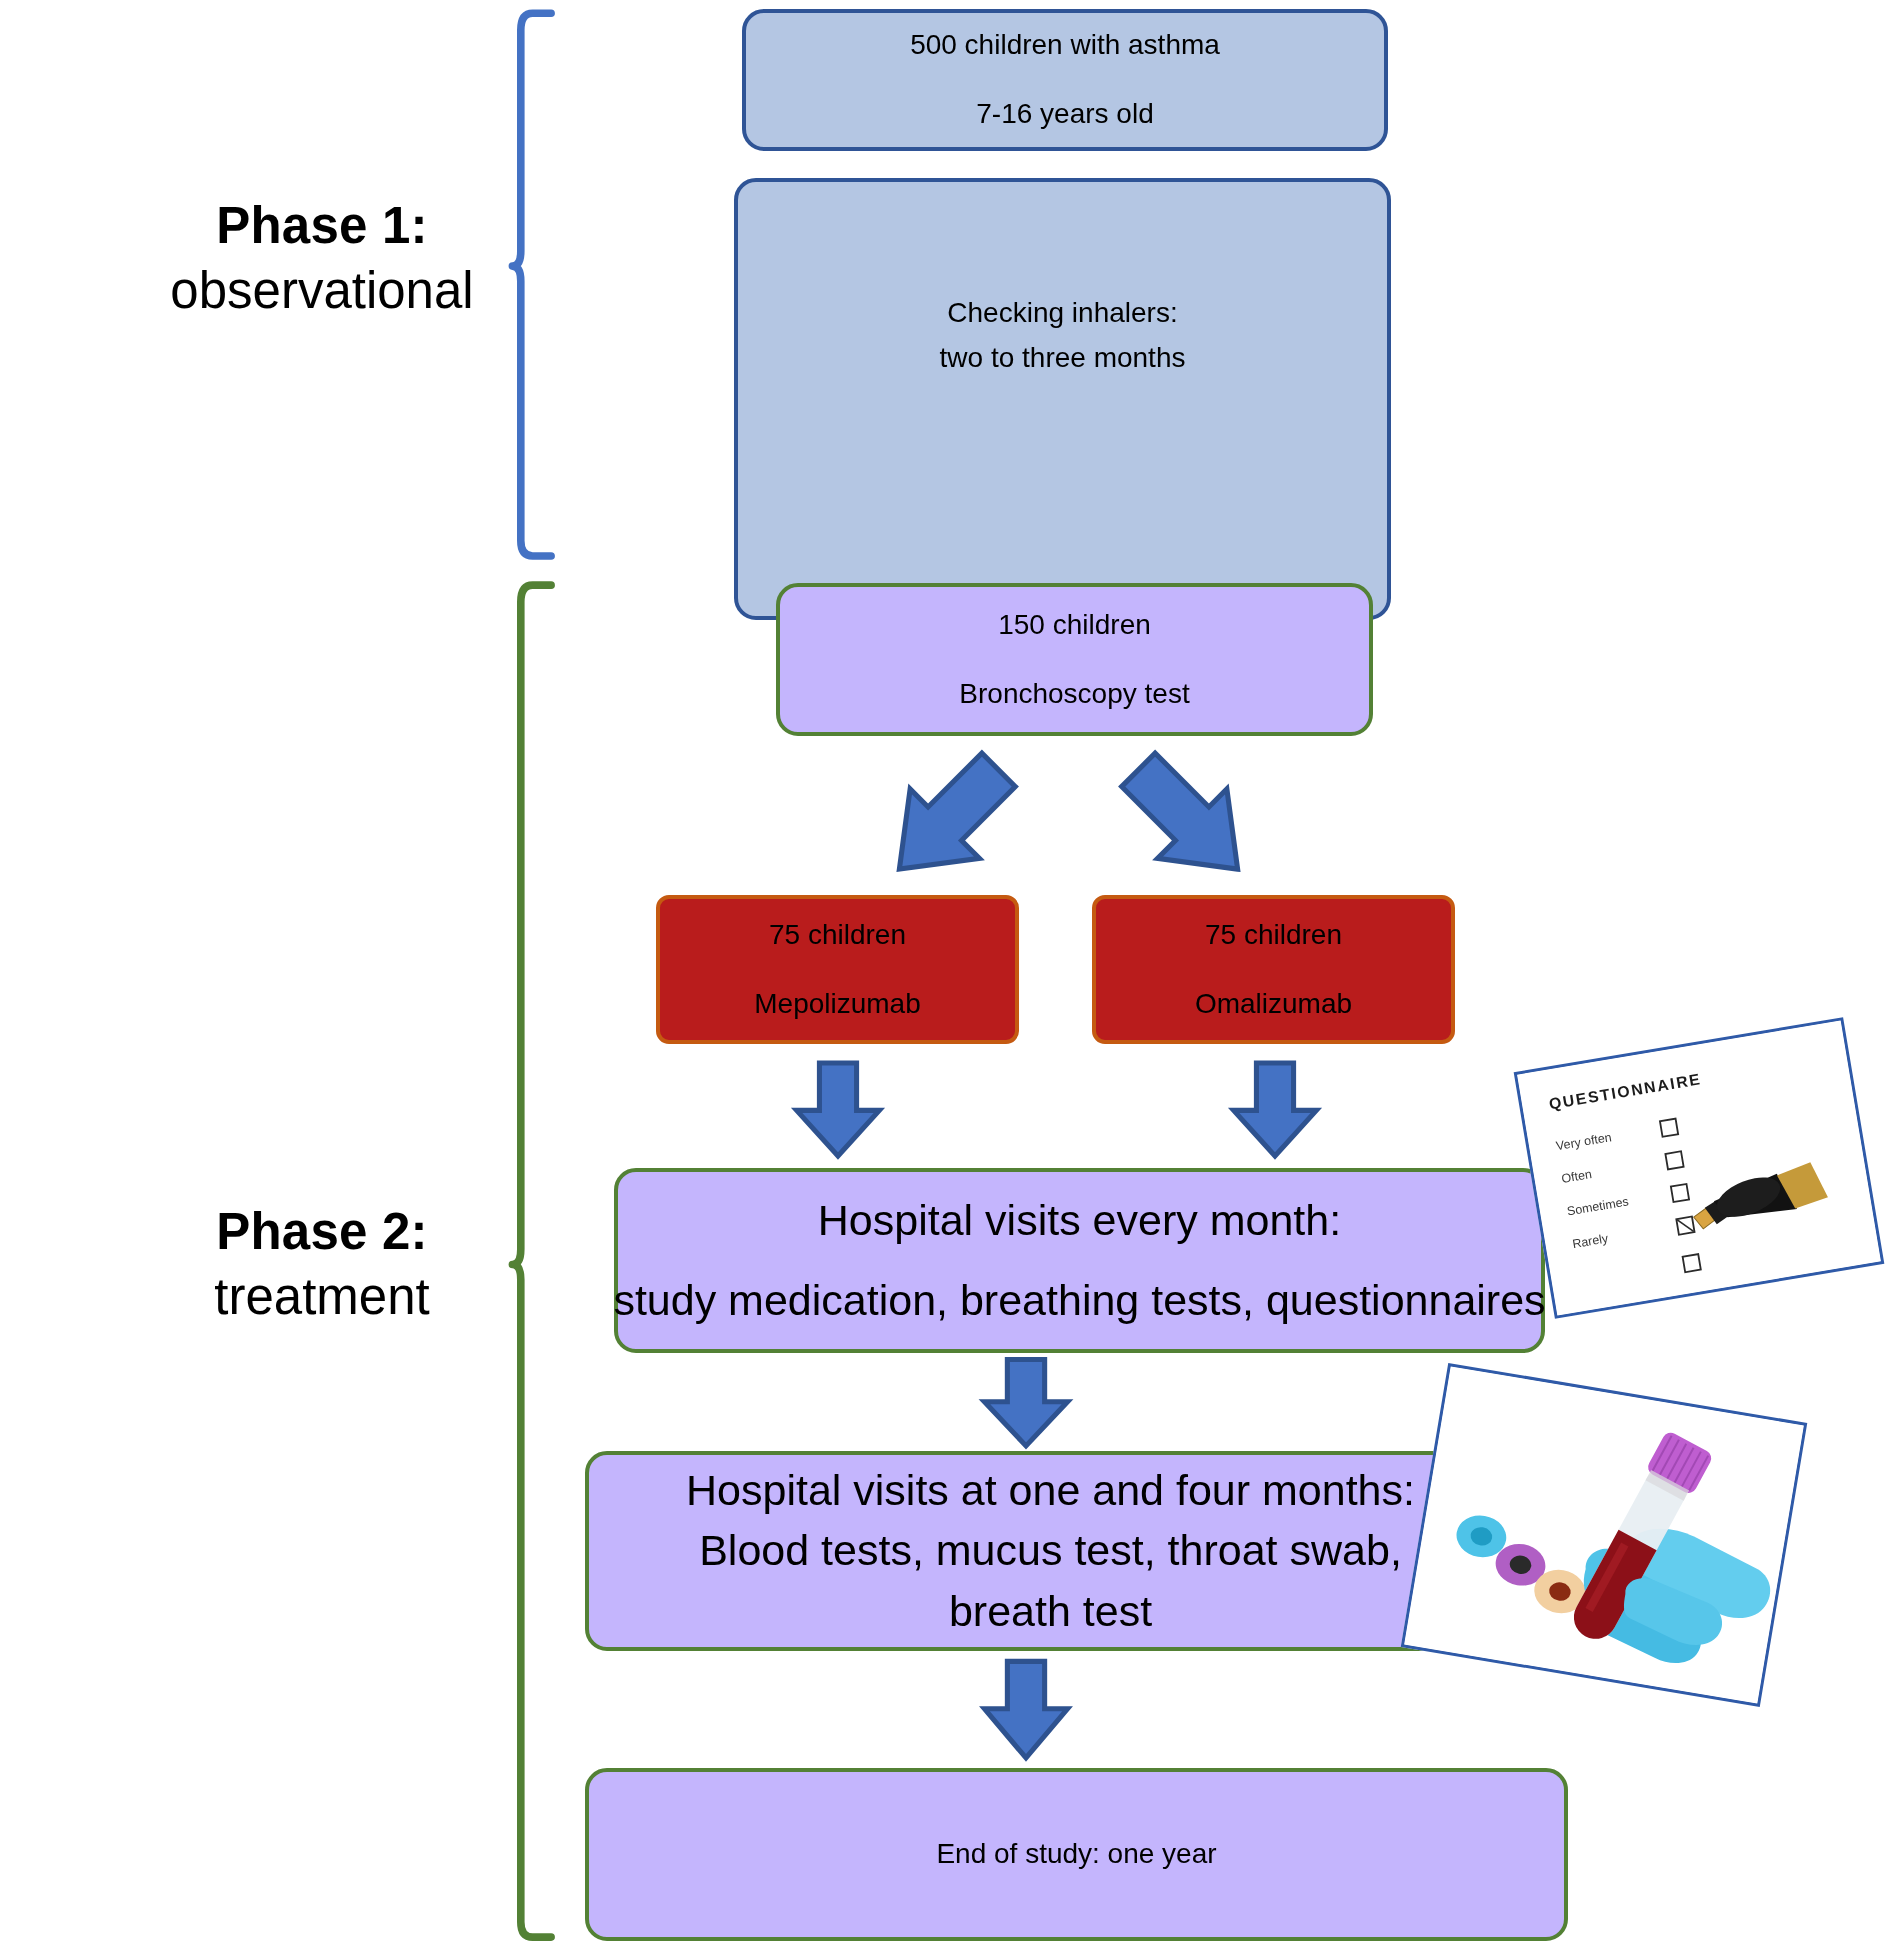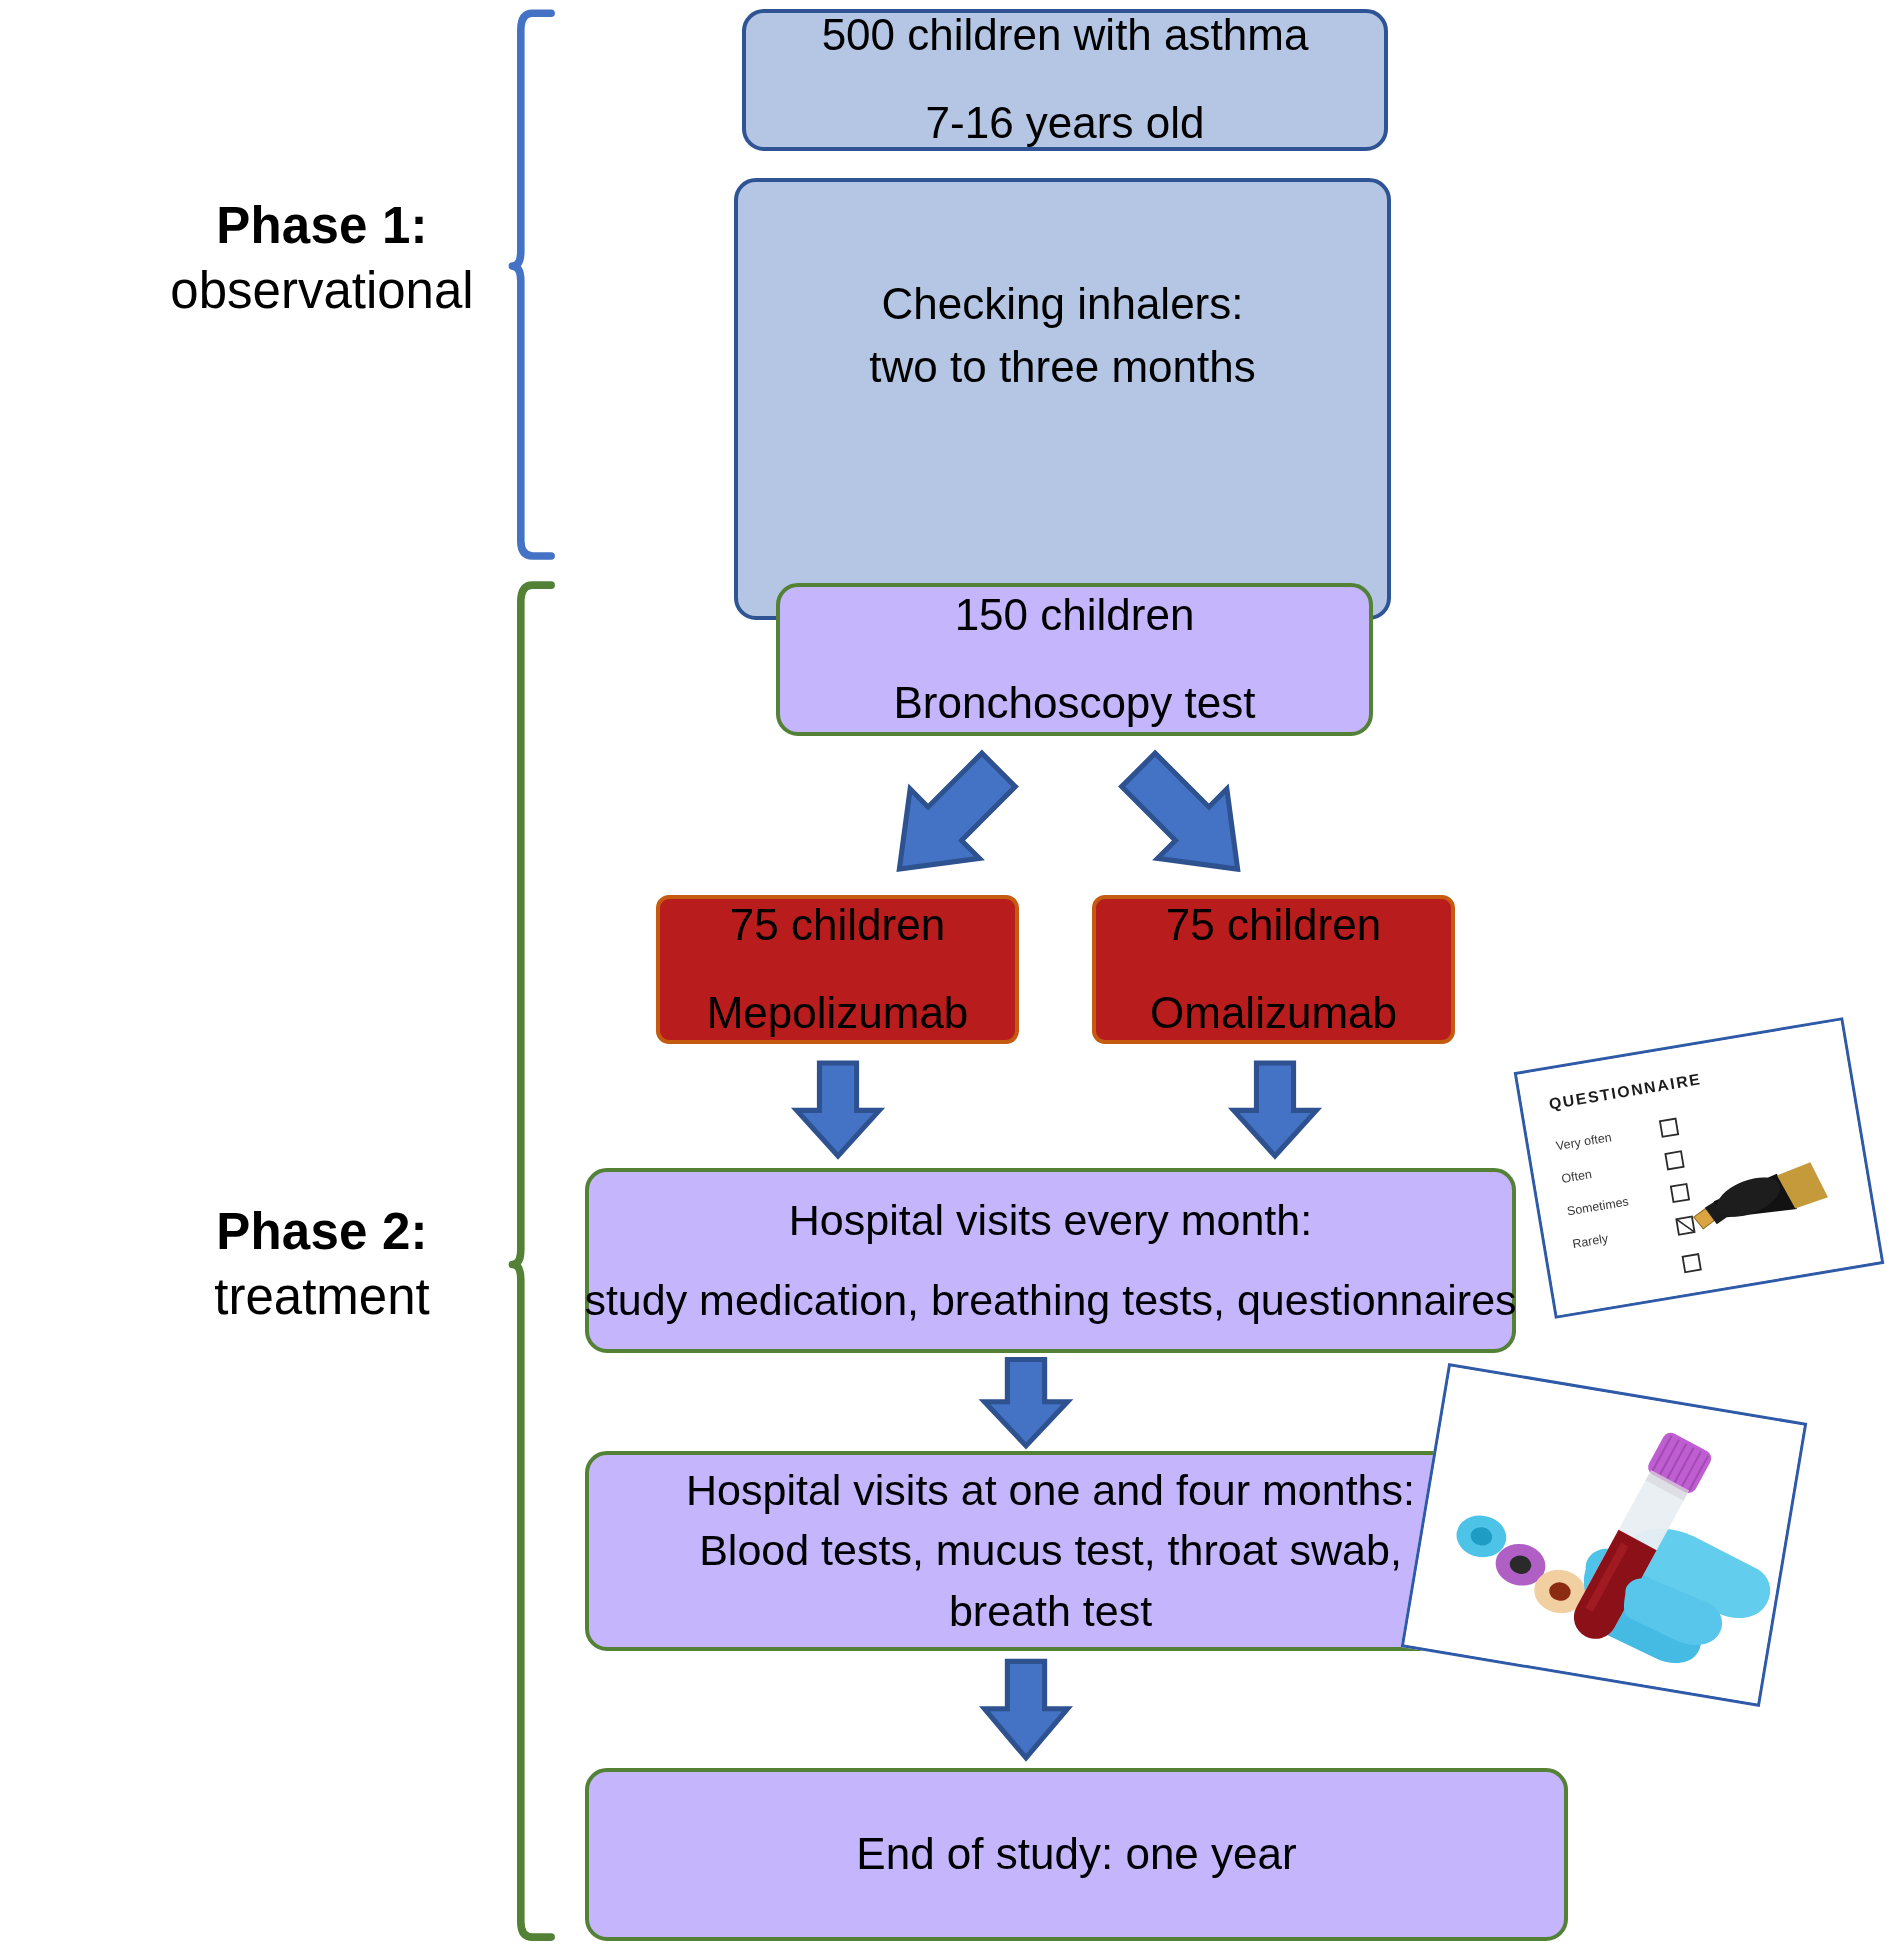--- a/index.html
+++ b/index.html
@@ -44,21 +44,21 @@
   
   .node {
     position: absolute;
     box-sizing: border-box;
     display: flex;
     flex-direction: column;
     align-items: center;
     justify-content: center;
     text-align: center;
     color: #000000;
-    font-size: 44px;
+    font-size: 28px;
     line-height: 1.15;
   }
   .node .line { display: block; white-space: nowrap; }
   .node .line + .line { margin-top: 37px; }
 
   .box-blue {
     background: #b4c6e3;
     border: 4.2px solid #2f5496;
     border-radius: 22px;
   }
@@ -79,21 +79,21 @@
   #node-bronchoscopy { left: 776px;  top: 583px;  width: 597px;  height: 153px; }
   #node-mepolizumab  { left: 656px;  top: 895px; width: 363px;  height: 149px; }
   #node-omalizumab   { left: 1092px; top: 895px; width: 363px;  height: 149px; }
   #node-monthly      { left: 585px;  top: 1168px; width: 931px; height: 185px; }
   #node-milestone    { left: 585px;  top: 1451px; width: 931px; height: 200px; }
   #node-end          { left: 585px;  top: 1768px; width: 983px; height: 173px; }
 
   #node-monthly .line + .line  { margin-top: 30.5px; }
   #node-milestone .line + .line { margin-top: 11px; }
   #node-milestone { font-size: 43px; }
-  #node-monthly   { font-size: 43px; }
+  #node-monthly   { font-size: 43px; margin-left: 29px; }
 
   
   .arrow { position: absolute; }
   .arrow svg { display: block; overflow: visible; }
 
   
   .photo {
     position: absolute;
     background: #ffffff;
     border: 3.4px solid #2f5aa8;

